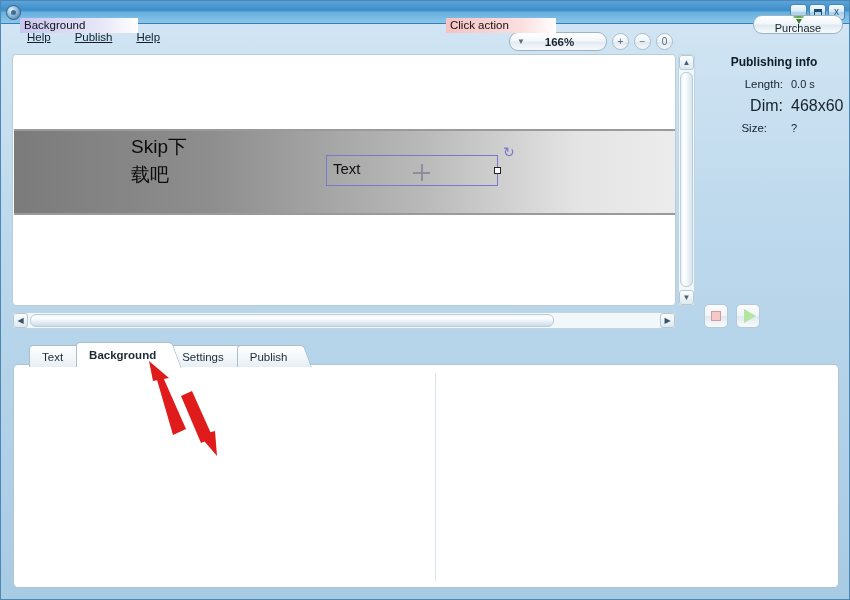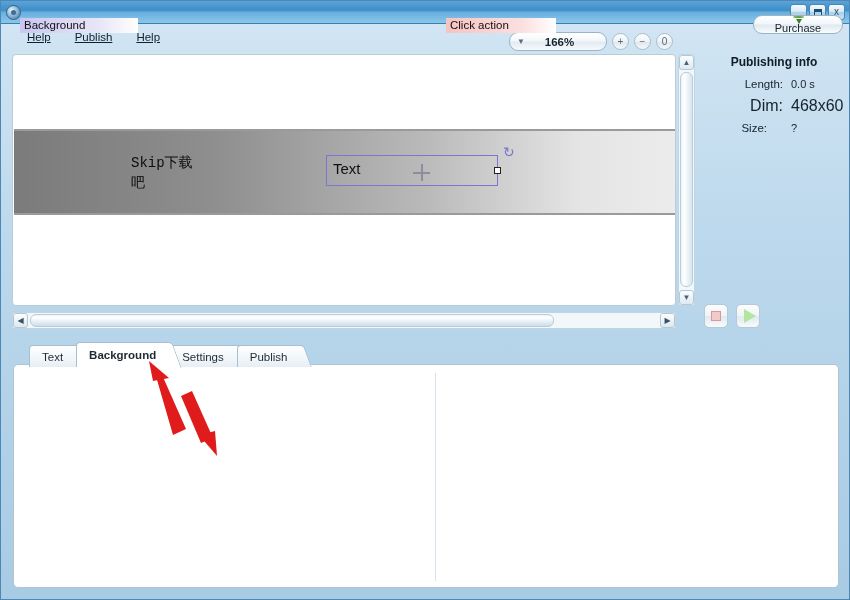--- a/index.html
+++ b/index.html
@@ -120,24 +120,23 @@
     border-radius: 4px;
     overflow: hidden;
   }
   .banner {
     position: absolute; left: 1px; top: 74px; width: 662px; height: 86px;
     background: linear-gradient(to right, #7b7b7b 0%, #8e8e8e 30%, #b9b9b9 62%, #e4e4e4 85%, #ececec 100%);
     border-top: 2px solid #9a9a9a;
     border-bottom: 2px solid #9a9a9a;
   }
   .banner-text {
-    position: absolute; left: 117px; top: 22px;
-    font-size: 14px; color: #0c0c0c; line-height: 1.45;
+    position: absolute; left: 117px; top: 2px;
+    font-size: 19px; color: #0c0c0c; line-height: 1.45;
     width: 70px;
-    font-family: Liberation Mono, monospace;
   }
   .textbox-sel {
     position: absolute; left: 312px; top: 24px;
     width: 172px; height: 31px;
     border: 1px solid #7a77cf;
     background: rgba(255,255,255,0.02);
   }
   .textbox-sel .tlabel {
     position: absolute; left: 6px; top: 4px;
     font-size: 15px; color: #111;

